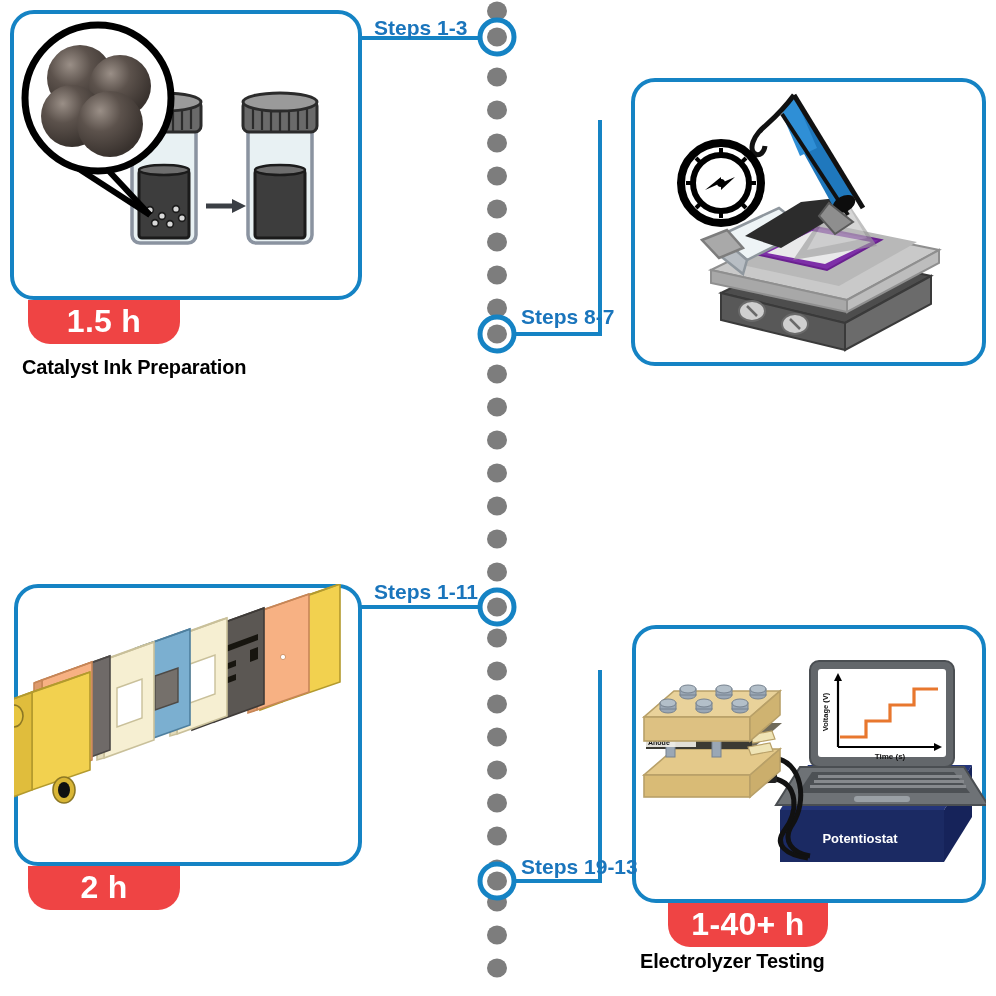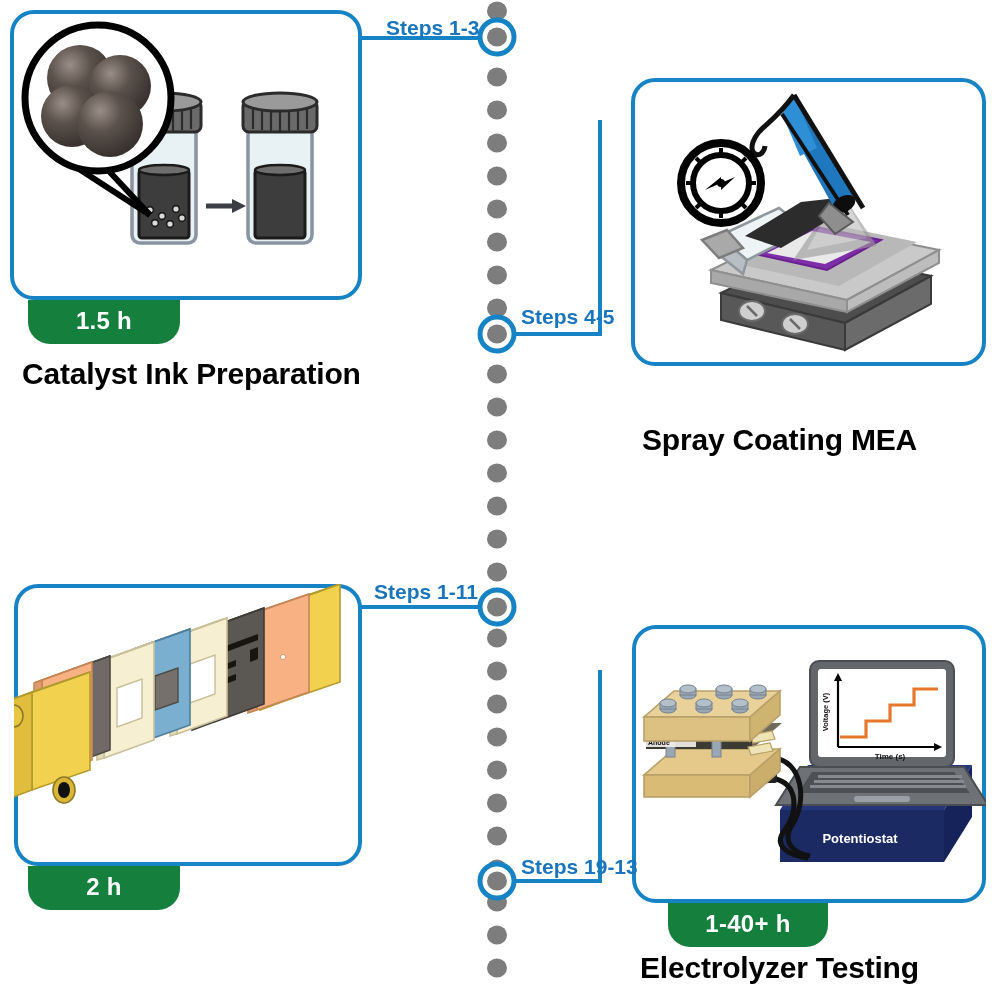--- a/index.html
+++ b/index.html
@@ -8,28 +8,28 @@
   #stage{position:absolute;inset:0;width:996px;height:996px;}
 
   
   .timeline{position:absolute;left:0;top:0;width:996px;height:996px;pointer-events:none;}
 
   
   .panel{position:absolute;box-sizing:border-box;border:4px solid #1583c4;
          border-radius:24px;background:#ffffff;}
 
   
-  .badge{position:absolute;background:#15803d;color:#ffffff;
+  .badge{position:absolute;background:#ef4444;color:#ffffff;
          border-radius:0 0 22px 22px;
-         font-size:24px;font-weight:bold;letter-spacing:.3px;
+         font-size:32px;font-weight:bold;letter-spacing:.3px;
          display:flex;align-items:center;justify-content:center;
          height:44px;box-sizing:border-box;padding-bottom:2px;}
 
   
-  .caption{position:absolute;color:#000000;font-size:30px;font-weight:bold;
+  .caption{position:absolute;color:#000000;font-size:20px;font-weight:bold;
            line-height:1.18;letter-spacing:-.2px;}
 
   
   .steplabel{position:absolute;color:#1a75bc;font-size:21px;font-weight:bold;
              white-space:nowrap;}
 
   .art{position:absolute;}
 </style>
 </head>
 <body>
@@ -228,21 +228,21 @@
         <line x1="115" y1="80" x2="110" y2="85"></line>
           <line x1="70" y1="125" x2="65" y2="130"></line>
       </g>
       <polygon points="90,105 74,112 90,99" fill="#000000"></polygon>
       <polygon points="90,105 104,99 90,112" fill="#000000"></polygon>
       <circle cx="90" cy="105" r="4" fill="#000000"></circle>
     </g>
   </svg>
 
   <div class="caption" style="left:642px;top:422px;width:350px;">
-    <span>Spray Coating MEA</span><br>
+    <br>
   </div>
 
   <div class="panel" style="left:14px;top:584px;width:348px;height:282px;"></div>
 
   <svg class="art" style="left:14px;top:584px;" width="348" height="282" viewBox="0 0 348 282">
     <defs>
       <g id="plate">
         <polygon class="face" points="0,0 78,-27 78,83 0,110"></polygon>
       </g>
     </defs>
@@ -434,25 +434,25 @@
     </g>
   </svg>
 
   <div class="badge" style="left:668px;top:903px;width:160px;">
     <span>1-40+ h</span>
   </div>
   <div class="caption" style="left:640px;top:950px;width:360px;">
     <span>Electrolyzer Testing</span>
   </div>
 
-  <div class="steplabel" style="left:386px;top:16px;text-align:right;">
+  <div class="steplabel" style="left:374px;top:16px;text-align:right;">
     <span>Steps 1-3</span>
   </div>
   <div class="steplabel" style="left:521px;top:305px;">
-    <span>Steps 4-5</span>
+    <span>Steps 8-7</span>
   </div>
   <div class="steplabel" style="left:374px;top:580px;">
     <span>Steps 1-11</span>
   </div>
   <div class="steplabel" style="left:521px;top:855px;">
     <span>Steps 19-13</span>
   </div>
 
 </div>
 

